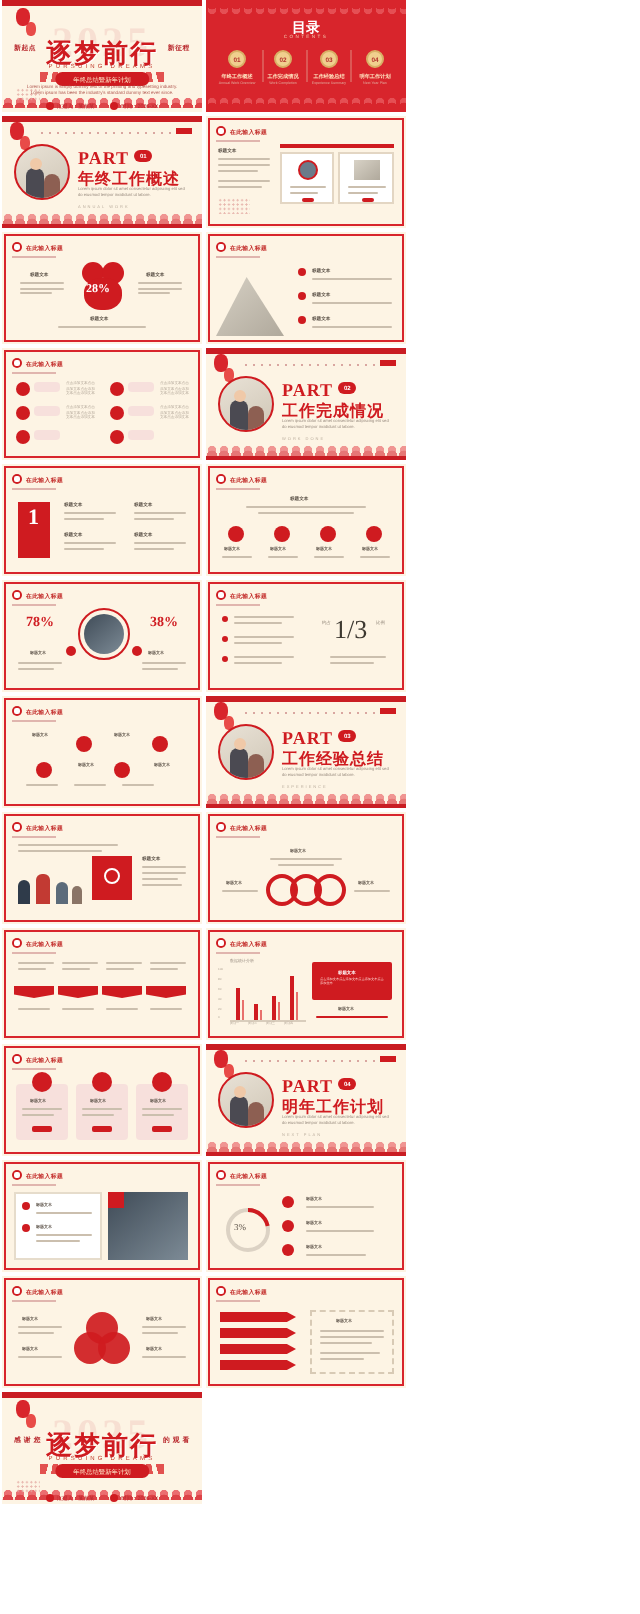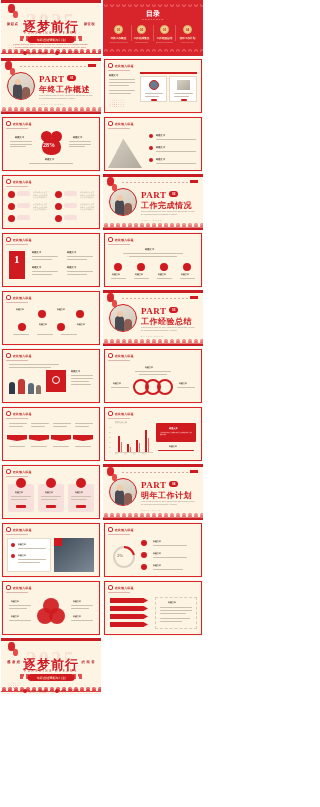--- a/index.html
+++ b/index.html
@@ -349,21 +349,61 @@
     <div class="minilbl" style="left:9px;top:41px;font-size:2px">标题文本</div>
     <div class="minilbl" style="left:32px;top:41px;font-size:2px">标题文本</div>
     <div class="minilbl" style="left:55px;top:41px;font-size:2px">标题文本</div>
     <div class="minilbl" style="left:78px;top:41px;font-size:2px">标题文本</div>
     <div class="txtline" style="left:8px;top:46px;width:15px"></div>
     <div class="txtline" style="left:31px;top:46px;width:15px"></div>
     <div class="txtline" style="left:54px;top:46px;width:15px"></div>
     <div class="txtline" style="left:77px;top:46px;width:15px"></div>
   </div>
 
-
+  <div class="slide bordered">
+    <div class="ch">
+        <span class="ch-dot"></span>
+        <span class="ch-txt">在此输入标题</span>
+      </div>
+    <div class="ch-rule"></div>
+    <div class="bigpct" style="left:12px;top:17px">78%</div>
+    <div class="bigpct" style="left:74px;top:17px">38%</div>
+    <div class="circ-o" style="left:38px;top:14px;width:26px;height:26px;border-width:1.6px"></div>
+    <div class="photo" style="left:41px;top:17px;width:20px;height:20px;border-radius:50%"></div>
+    <div class="circ" style="left:32px;top:33px;width:5px;height:5px"></div>
+    <div class="circ" style="left:65px;top:33px;width:5px;height:5px"></div>
+    <div class="minilbl" style="left:14px;top:35px;font-size:2px">标题文本</div>
+    <div class="minilbl" style="left:73px;top:35px;font-size:2px">标题文本</div>
+    <div class="txtline" style="left:8px;top:41px;width:22px"></div>
+    <div class="txtline" style="left:8px;top:43.5px;width:18px"></div>
+    <div class="txtline" style="left:70px;top:41px;width:22px"></div>
+    <div class="txtline" style="left:70px;top:43.5px;width:18px"></div>
+  </div>
+
+  <div class="slide bordered">
+    <div class="ch">
+        <span class="ch-dot"></span>
+        <span class="ch-txt">在此输入标题</span>
+      </div>
+    <div class="ch-rule"></div>
+    <div class="circ" style="left:8px;top:18px;width:3.4px;height:3.4px"></div>
+    <div class="txtline" style="left:14px;top:18px;width:30px"></div>
+    <div class="txtline" style="left:14px;top:21px;width:24px"></div>
+    <div class="circ" style="left:8px;top:28px;width:3.4px;height:3.4px"></div>
+    <div class="txtline" style="left:14px;top:28px;width:30px"></div>
+    <div class="txtline" style="left:14px;top:31px;width:24px"></div>
+    <div class="circ" style="left:8px;top:38px;width:3.4px;height:3.4px"></div>
+    <div class="txtline" style="left:14px;top:38px;width:30px"></div>
+    <div class="txtline" style="left:14px;top:41px;width:24px"></div>
+    <div style="position:absolute;left:58px;top:20px;font-size:2.2px;color:#8d8275">约占</div>
+    <div style="position:absolute;left:64px;top:17px;font-size:13px;color:#3d3830;font-family:'Liberation Serif',serif">1/3</div>
+    <div style="position:absolute;left:85px;top:20px;font-size:2.2px;color:#8d8275">比例</div>
+    <div class="txtline" style="left:62px;top:38px;width:28px"></div>
+    <div class="txtline" style="left:62px;top:41px;width:22px"></div>
+  </div>
 
   <div class="slide bordered">
     <div class="ch">
         <span class="ch-dot"></span>
         <span class="ch-txt">在此输入标题</span>
       </div>
     <div class="ch-rule"></div>
     <div class="minilbl" style="left:15px;top:18px;font-size:2px">标题文本</div>
     <div class="circ" style="left:37px;top:20px;width:8px;height:8px"></div>
     <div class="minilbl" style="left:56px;top:18px;font-size:2px">标题文本</div>

